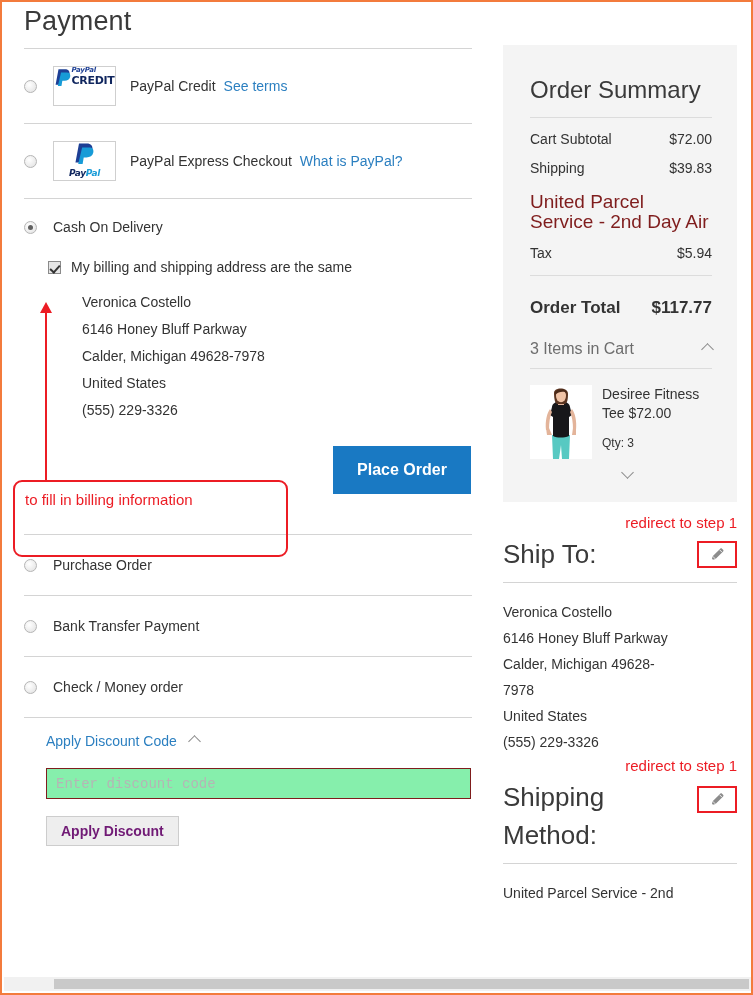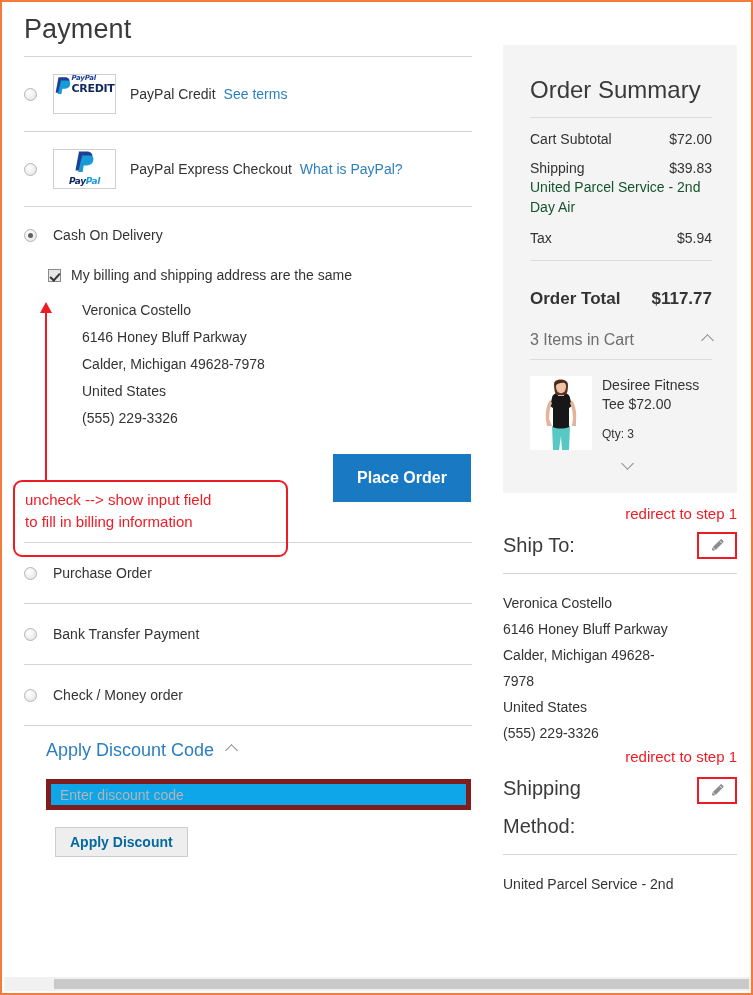--- a/index.html
+++ b/index.html
@@ -19,21 +19,21 @@
   #scroll-area {
     position: absolute;
     left: 0; top: 0;
     width: 749px; height: 977px;
     overflow: hidden;
   }
 
   
   #left-col {
     position: absolute;
-    left: 22px; top: 8px;
+    left: 22px; top: 0px;
     width: 448px;
   }
   .page-title {
     font-size: 27px;
     font-weight: 400;
     color: #3a3a3a;
     letter-spacing: .1px;
     line-height: 34px;
     padding-top: 2px;
   }
@@ -203,53 +203,53 @@
   }
 
   
   #discount-block { padding-top: 14px; }
   #discount-toggle {
     display: inline-flex; align-items: center;
     margin-left: 22px;
     cursor: pointer;
   }
   #discount-toggle .dl {
-    font-size: 18px; color: #2b7fc0;
+    font-size: 14px; color: #2b7fc0;
   }
   .chev {
     display: inline-block;
     width: 9px; height: 9px;
     border-left: 1.6px solid #8a8a8a;
     border-top: 1.6px solid #8a8a8a;
     margin-left: 13px;
   }
   .chev.up { transform: rotate(45deg); }
   .chev.down { transform: rotate(-135deg); position: relative; top: -3px; }
   #discount-input {
     display: block;
     margin-left: 22px; margin-top: 18px;
     width: 425px; height: 31px;
-    border: 5px solid #7f1d1d;
+    border: 1px solid #7f1d1d;
     padding: 0 9px;
-    font-family: Liberation Sans, sans-serif;
+    font-family: Liberation Mono, monospace;
     font-size: 14px;
     color: #333;
-    background: #0ea5e9;
+    background: #86efac;
   }
   #discount-input::placeholder { color: #b5b5b5; }
   #apply-discount-btn {
-    margin-left: 31px; margin-top: 17px;
+    margin-left: 22px; margin-top: 17px;
     height: 30px;
     padding: 0 14px;
     background: #eeeeee;
     border: 1px solid #cdcdcd;
     font-family: "Liberation Sans", sans-serif;
     font-size: 14px;
     font-weight: bold;
-    color: #0369a1;
+    color: #701a75;
     cursor: pointer;
   }
 
   
   #right-col {
     position: absolute;
     left: 501px; top: 0;
     width: 234px;
   }
   #summary-card {
@@ -267,33 +267,33 @@
   .sum-rule { border-bottom: 1px solid #dcdcdc; margin-top: 8px; }
   .sum-row {
     display: flex;
     justify-content: space-between;
     align-items: baseline;
     font-size: 14px;
     color: #333;
     margin-top: 13px;
   }
   .sum-sub {
-    font-size: 14px;
-    color: #14532d;
+    font-size: 19px;
+    color: #7f1d1d;
     line-height: 20px;
-    margin-top: 1px;
+    margin-top: 16px;
   }
   #total-row {
     display: flex;
     justify-content: space-between;
     align-items: baseline;
     font-size: 17px;
     font-weight: bold;
     color: #333;
-    margin-top: 28px;
+    margin-top: 22px;
   }
   #items-toggle {
     display: flex;
     justify-content: space-between;
     align-items: center;
     margin-top: 22px;
     cursor: pointer;
   }
   #items-toggle .it-label { font-size: 16px; color: #6d6d6d; }
   .cart-item { display: flex; margin-top: 16px; }
@@ -315,21 +315,21 @@
     margin-top: 12px; cursor: pointer;
   }
 
   .sec-head {
     display: flex;
     align-items: center;
     justify-content: space-between;
     margin-top: 4px;
   }
   .sec-title {
-    font-size: 20px;
+    font-size: 26px;
     color: #3a3a3a;
     font-weight: 400;
     line-height: 38px;
   }
   .edit-box {
     width: 40px; height: 27px;
     border: 2px solid #ec1c24;
     display: flex; align-items: center; justify-content: center;
     cursor: pointer;
     flex: 0 0 auto;
@@ -445,21 +445,20 @@
         <span class="dl">Apply Discount Code</span>
         <span class="chev up"></span>
       </div>
       <input id="discount-input" type="text" placeholder="Enter discount code" style="">
       <button id="apply-discount-btn">Apply Discount</button>
     </div>
   </div>
 
   <div id="annot-arrow"></div>
   <div id="annot-box">
-    <span>uncheck --&gt; show input field</span>
     <span>to fill in billing information</span>
   </div>
 
   <div id="right-col">
 
     <div id="summary-card">
       <div id="summary-title">Order Summary</div>
       <div class="sum-rule"></div>
 
       <div class="sum-row">

